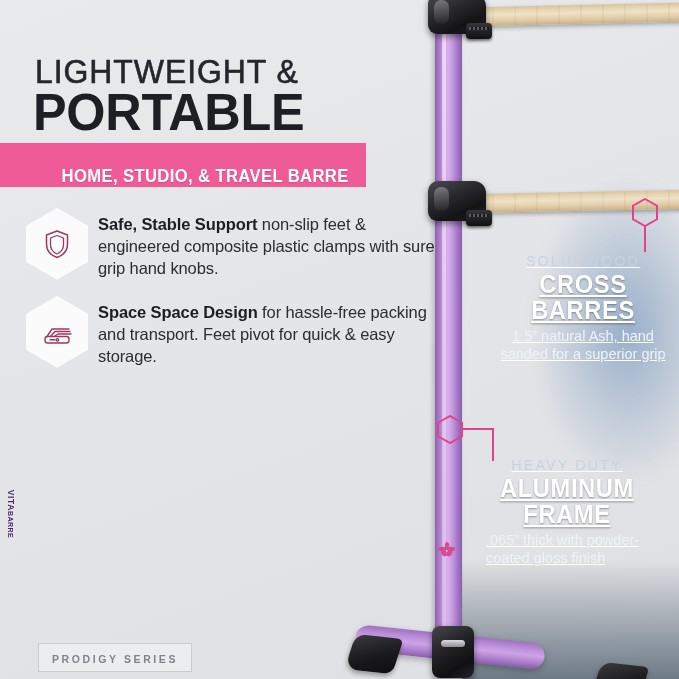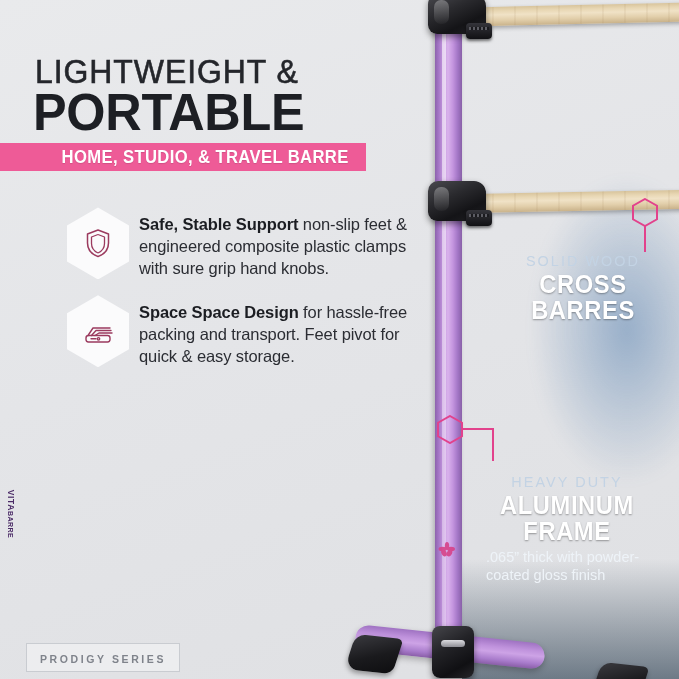--- a/index.html
+++ b/index.html
@@ -176,20 +176,21 @@
     background: #e2428c;
   }
 
   
   .callout {
     position: absolute;
     z-index: 10;
     text-align: center;
     color: #ffffff;
     width: 178px;
+    text-decoration: underline;
   }
   .callout .eyebrow {
     font-size: 15.5px; font-weight: 400;
     letter-spacing: 2.2px;
     color: #c3d3e4;
     transform: scaleX(.93);
     margin-bottom: 2px;
   }
   .callout .big {
     font-size: 25px; font-weight: 900;
@@ -198,21 +199,21 @@
     color: #ffffff;
     text-shadow: 0 1px 2px rgba(0,0,0,.35);
   }
   .callout .desc {
     margin-top: 5px;
     font-size: 14.5px; font-weight: 400;
     line-height: 1.22;
     color: #eef3f8;
   }
   #callout-wood  { left: 494px; top: 252px; }
-  #callout-alum  { left: 478px; top: 473px; }
+  #callout-alum  { left: 478px; top: 456px; }
   #callout-alum .desc { text-align: left; padding-left: 8px; }
 
   
   .headline-thin {
     position: absolute; left: 35px; top: 52px;
     font-size: 34px; font-weight: 400;
     letter-spacing: 1px;
     color: #24262b;
     transform: scaleX(.94);
     transform-origin: left center;
@@ -222,42 +223,41 @@
     position: absolute; left: 33px; top: 86px;
     font-size: 52px; font-weight: 900;
     letter-spacing: -.3px;
     color: #1d1f24;
     transform: scaleX(.97);
     transform-origin: left center;
     line-height: 1;
   }
   .pink-banner {
     position: absolute; left: 0; top: 143px;
-    width: 366px; height: 28px;
+    width: 366px; height: 44px;
     background: #ee5b97;
-    display: flex; align-items: center; justify-content: center; padding-left: 45px;
+    display: flex; align-items: flex-end; justify-content: center; padding-left: 45px;
   }
   .pink-banner span {
     color: #ffffff;
     font-size: 17.5px; font-weight: 800;
     letter-spacing: .4px;
     transform: scaleX(.95);
     text-shadow: 0 1px 1px rgba(0,0,0,.12);
   }
 
   .features {
     position: absolute; left: 26px; top: 205px;
     width: 410px;
   }
   .feature {
     display: flex;
-    align-items: center;
+    align-items: flex-end;
     margin-bottom: 13px;
     min-height: 72px;
-    margin-left: 41px;
   }
   .hex-badge {
     flex: 0 0 auto;
     width: 62px; height: 72px;
     position: relative;
     display: flex; align-items: center; justify-content: center;
     margin-right: 10px;
     margin-top: 2px;
   }
   .hex-badge .hexbg {
@@ -270,21 +270,21 @@
   .feature-text {
     padding-top: 9px;
     font-size: 16.5px;
     line-height: 1.33;
     color: #2b2d33;
     letter-spacing: -.1px;
   }
   .feature-text b { font-weight: 800; color: #1b1d22; }
 
   .prodigy-badge {
-    position: absolute; left: 26px; top: 643px;
+    position: absolute; left: 38px; top: 643px;
     padding: 5px 13px 4px 13px;
     border: 1px solid #c9ccd1;
     background: rgba(255,255,255,.38);
   }
   .prodigy-badge span {
     font-size: 10.5px; font-weight: 600;
     letter-spacing: 2.6px;
     color: #7f838b;
   }
 </style>
@@ -346,20 +346,21 @@
       <polygon points="13,1 25,7.75 25,21.25 13,28 1,21.25 1,7.75" fill="none" stroke="#e2428c" stroke-width="2"></polygon>
     </svg>
     <div class="ptr-line" style="left:25px; top:13px; width:32px; height:2px;"></div>
     <div class="ptr-line" style="left:55px; top:13px; width:2px; height:33px;"></div>
   </div>
 
   <div class="callout" id="callout-wood">
     <div class="eyebrow">SOLID WOOD</div>
     <div class="big">CROSS</div>
     <div class="big">BARRES</div>
+    <div class="desc">1.5” natural Ash, hand sanded for a superior grip</div>
   </div>
 
   <div class="callout" id="callout-alum">
     <div class="eyebrow">HEAVY DUTY</div>
     <div class="big">ALUMINUM</div>
     <div class="big">FRAME</div>
     <div class="desc">.065” thick with powder-coated gloss finish</div>
   </div>
 
   <div class="headline-thin">LIGHTWEIGHT &amp;</div>

